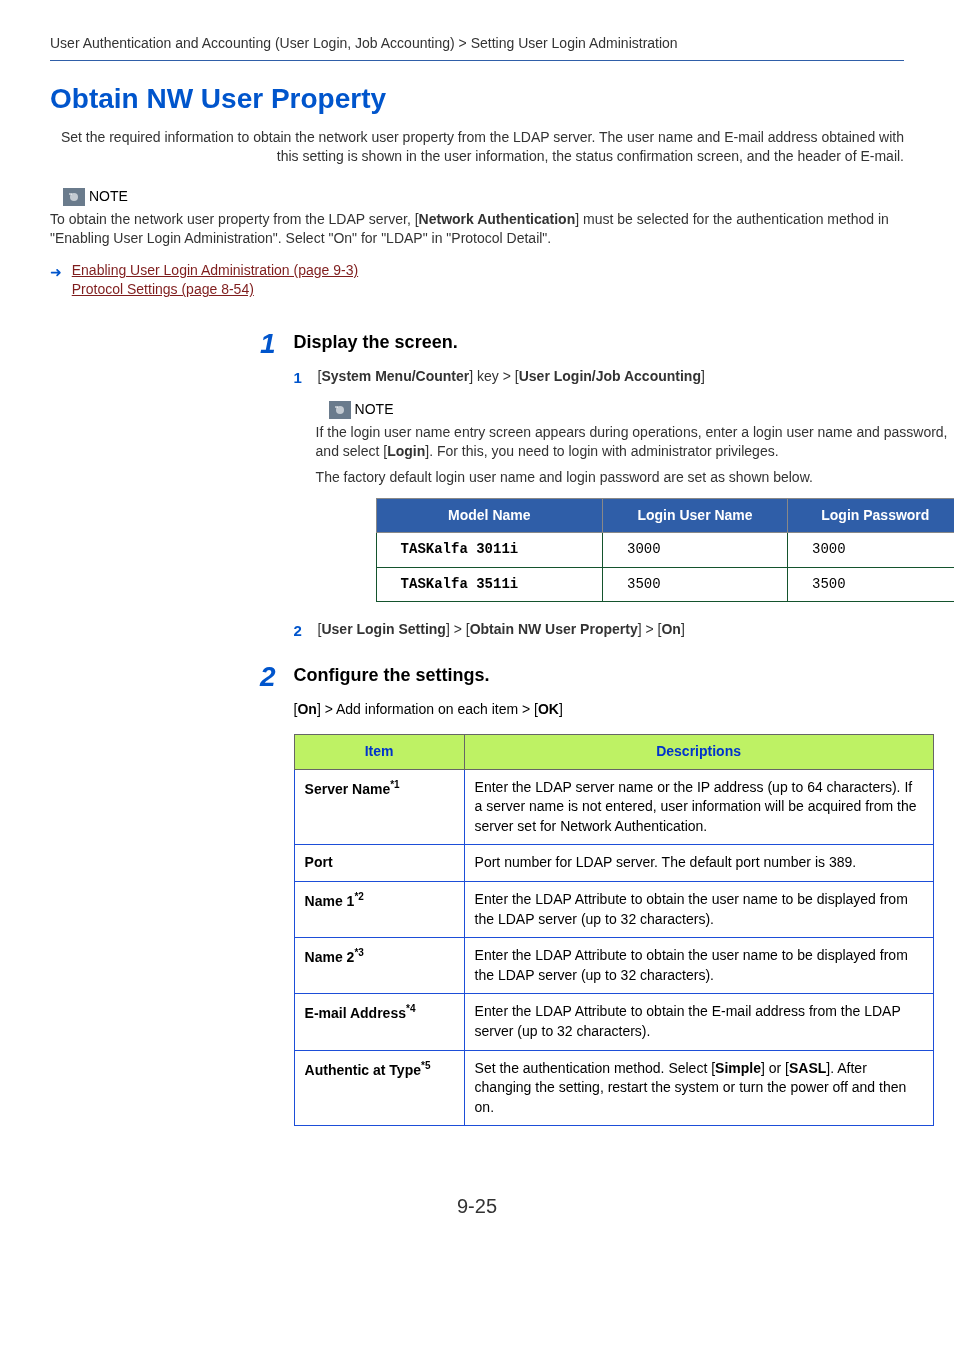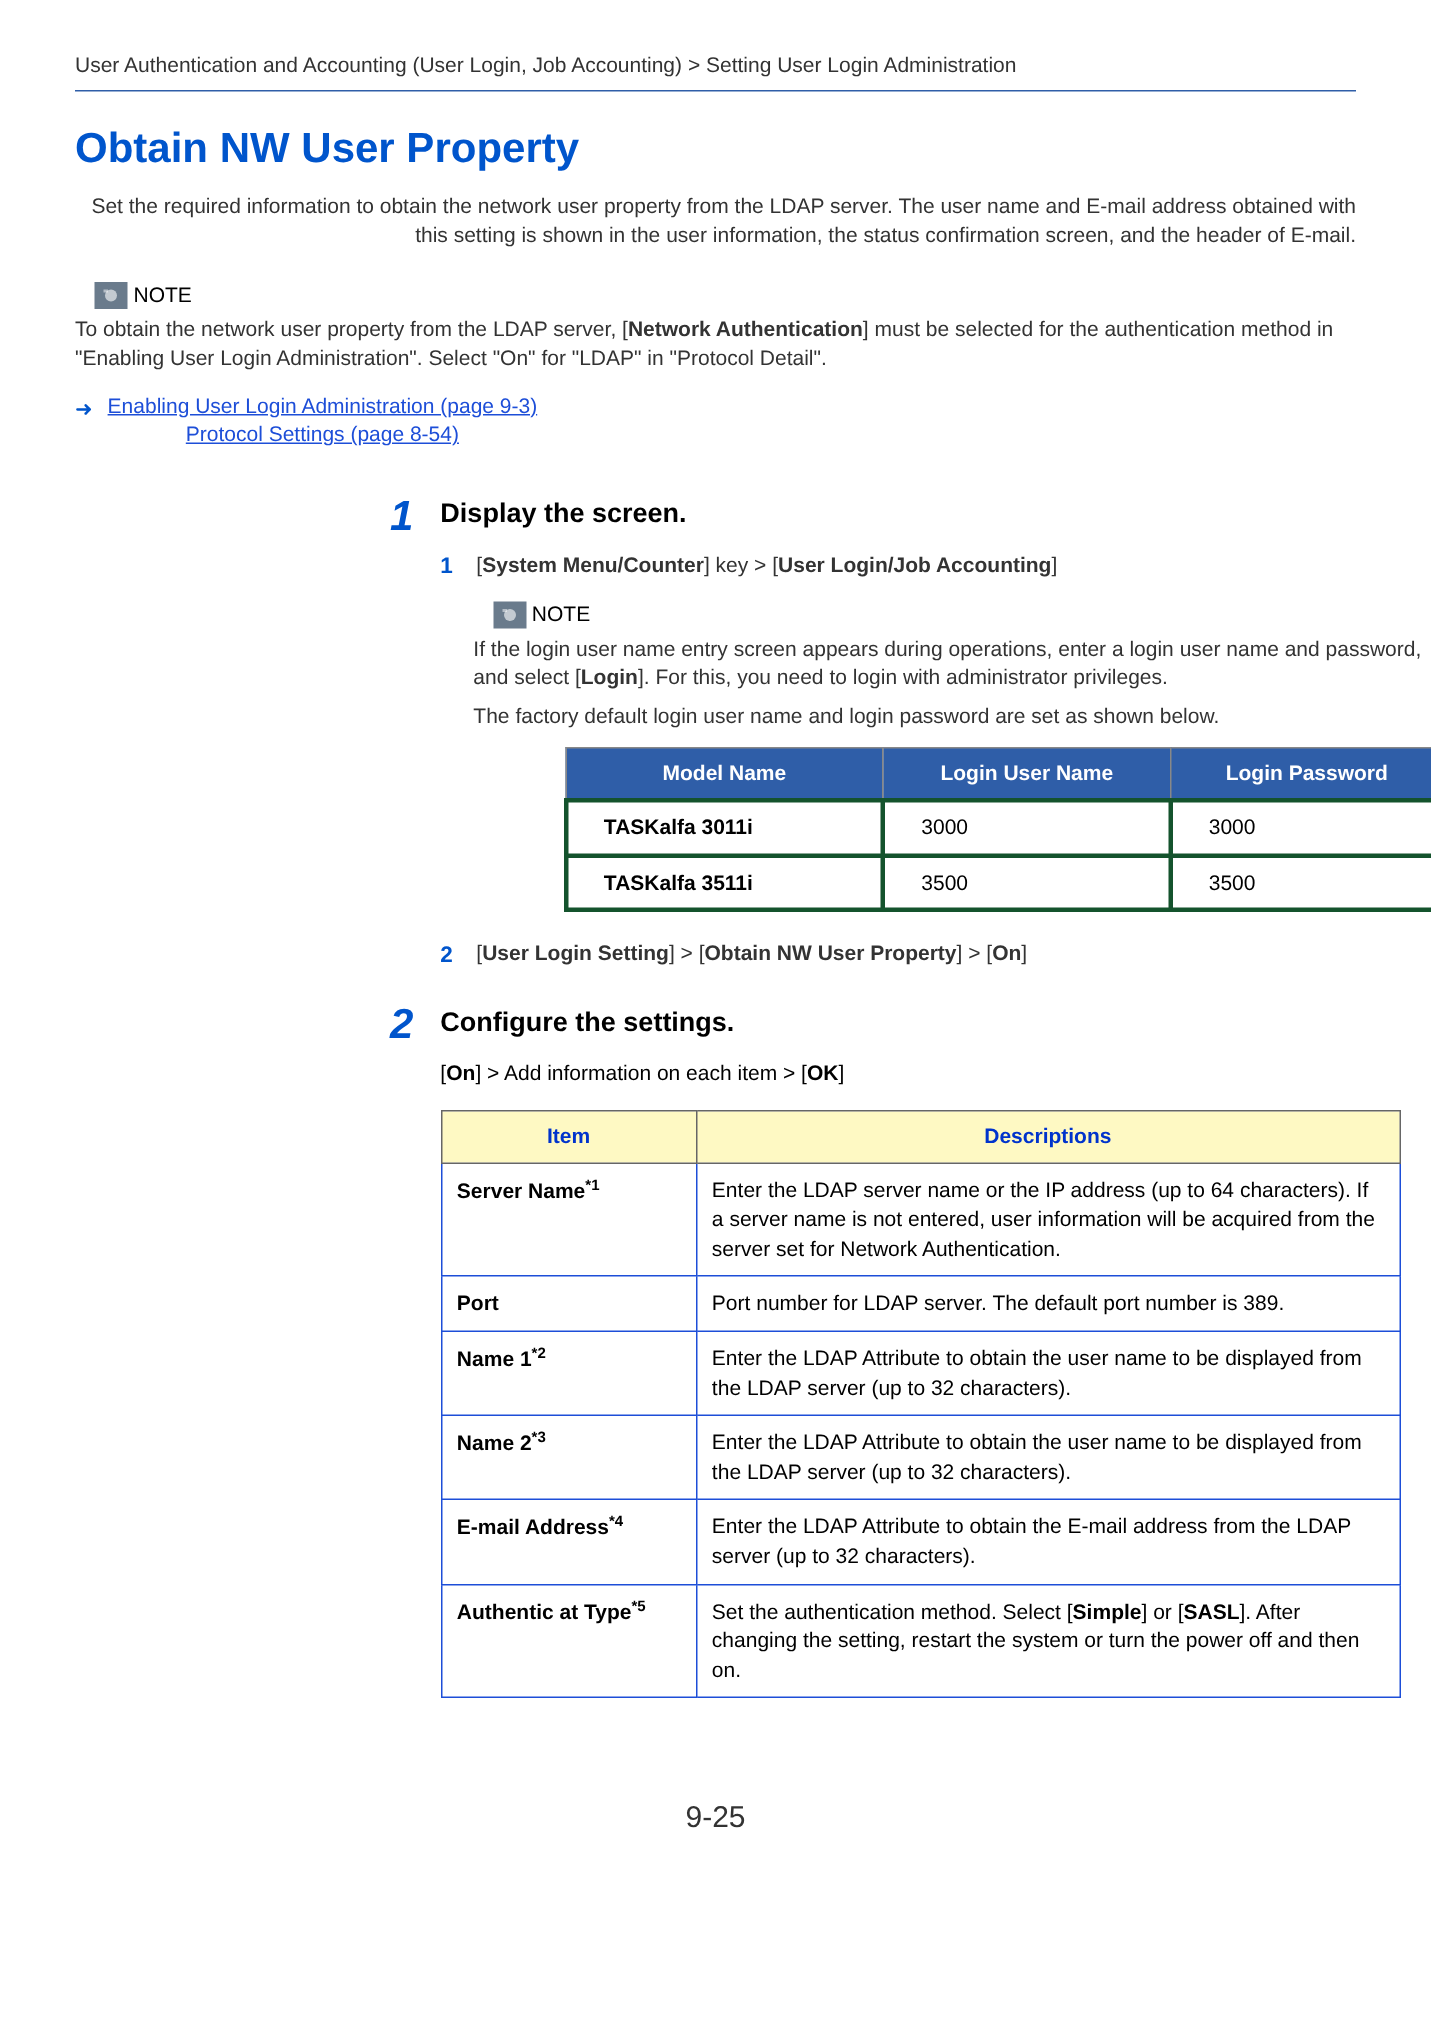--- a/index.html
+++ b/index.html
@@ -33,21 +33,21 @@
     padding-left: 13px;
   }
   .note-icon {
     width: 22px; height: 18px; background: #6a7b8c;
     display: inline-flex; align-items: center; justify-content: center;
     color: #fff; font-size: 12px;
   }
   .note-body { color: #333; }
   .link-row { display: flex; gap: 10px; align-items: flex-start; margin-top: 10px; margin-bottom: 30px; }
   .arrow-icon { color: #0055cc; font-size: 14px; margin-top: 2px; }
-  .links a { color: #1d4ed8; text-decoration: underline; display: block; text-align: center; }
+  .links a { color: #7f1d1d; text-decoration: underline; display: block; }
 
   .step-row { display: flex; gap: 18px; margin-bottom: 10px; }
   .step-num-big {
     color: #0055cc; font-weight: bold; font-size: 28px; font-style: italic;
     width: 22px; text-align: right; line-height: 1;
   }
   .step-body { flex: 1; }
   .step-title { font-weight: bold; font-size: 18px; font-family: Arial, sans-serif; margin-bottom: 12px; }
   .step-indent { margin-left: 210px; }
 
@@ -57,26 +57,26 @@
 
   .shift-right { margin-left: 22px; margin-bottom: 10px; }
   .note-sub { margin-top: 8px; margin-bottom: 8px; }
 
   table { border-collapse: collapse; margin-top: 10px; margin-bottom: 16px; }
   .cred-table { width: 588px; margin-left: 60px; }
   .cred-table th {
     background: #2f5ea8; color: #fff; font-weight: bold;
     border: 1px solid #888; padding: 7px 10px; text-align: center; font-size: 14px;
   }
-  .cred-table td { border: 3px solid #14532d; padding: 7px 24px; font-size: 14px; }
+  .cred-table td { border: 1px solid #14532d; padding: 7px 24px; font-size: 14px; font-family: Liberation Mono, monospace; }
   .cred-table td.b { font-weight: bold; }
 
   .settings-table { width: 640px; margin-left: 0; }
   .settings-table th {
-    background: #fef9c3; color: #0033cc; font-weight: bold;
+    background: #bef264; color: #0033cc; font-weight: bold;
     border: 1px solid #666; padding: 7px 10px; text-align: center; font-size: 14px;
   }
   .settings-table td { border: 1px solid #1d4ed8; padding: 8px 10px; font-size: 14px; vertical-align: top; }
   .settings-table td.item { font-weight: bold; width: 170px; }
   sup { font-size: 10px; font-weight: bold; }
 
   .page-num { text-align: center; margin-top: 50px; font-size: 20px; color: #333; }
 </style>
 </head>
 <body>

